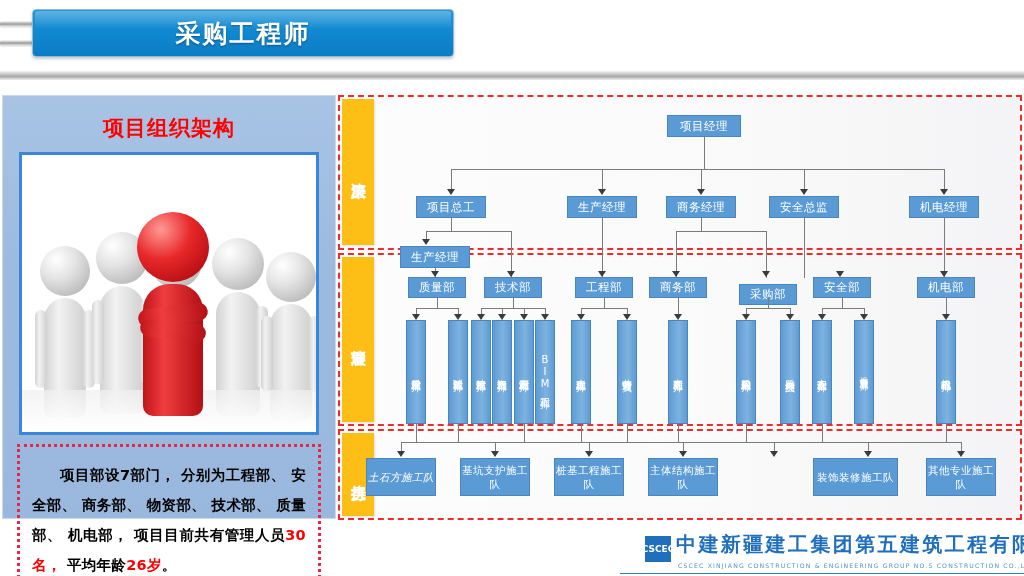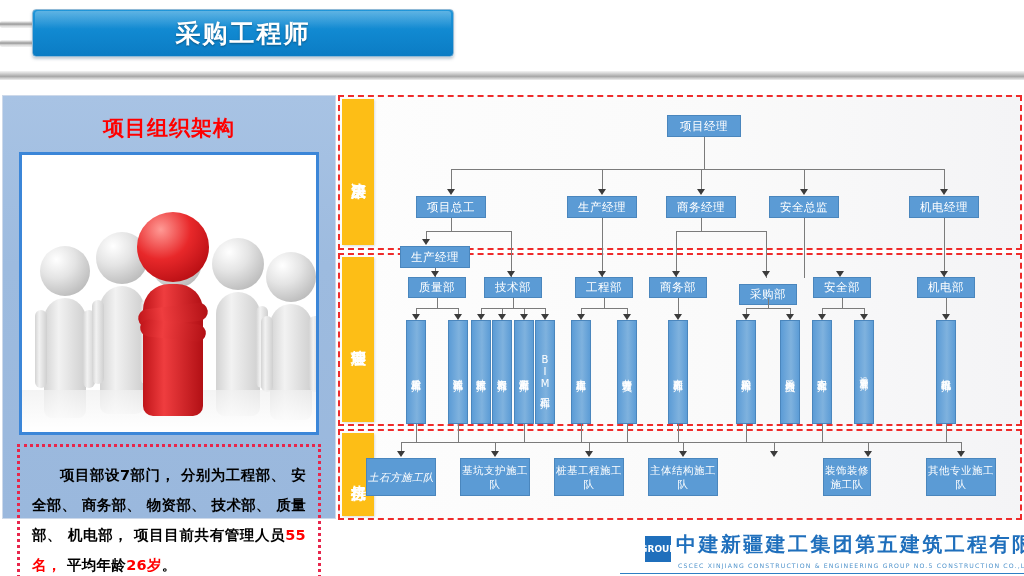--- a/index.html
+++ b/index.html
@@ -187,21 +187,21 @@
           <div class="arm grey-b" style="right:-1px;top:80px;width:12px;height:76px;"></div>
         </div>
         <div class="reflect"></div>
       </div>
     </div>
 
     <div class="note-box">
       <div class="note-txt">
         <span>项目部设7部门，</span>
         <span>分别为工程部、 安全部、 商务部、 物资部、 技术部、 质量部、 机电部，</span>
-        <span>项目目前共有管理人员</span><span class="hl">55</span><span class="hl">名，</span>
+        <span>项目目前共有管理人员</span><span class="hl">30</span><span class="hl">名，</span>
         <span>平均年龄</span><span class="hl">26岁</span><span>。</span>
       </div>
     </div>
   </div>
 
   <div class="org">
 
     <div class="layer l1"></div>
     <div class="layer l2"></div>
     <div class="layer l3"></div>
@@ -368,26 +368,26 @@
     <div class="arw" style="left:432px;top:356px;"></div>
     <div class="ln v" style="left:530px;top:347px;height:11px;"></div>
     <div class="arw" style="left:526px;top:356px;"></div>
     <div class="ln v" style="left:623px;top:347px;height:11px;"></div>
     <div class="arw" style="left:619px;top:356px;"></div>
 
     <div class="node team" style="left:28px;top:363px;width:70px;height:38px;font-style:italic;">土石方施工队</div>
     <div class="node team" style="left:122px;top:363px;width:70px;height:38px;">基坑支护施工队</div>
     <div class="node team" style="left:216px;top:363px;width:70px;height:38px;">桩基工程施工队</div>
     <div class="node team" style="left:310px;top:363px;width:70px;height:38px;">主体结构施工队</div>
-    <div class="node team" style="left:485px;top:363px;width:48px;height:38px;">装饰装修施工队</div>
+    <div class="node team" style="left:475px;top:363px;width:85px;height:38px;">装饰装修施工队</div>
     <div class="node team" style="left:588px;top:363px;width:70px;height:38px;">其他专业施工队</div>
   </div>
 
   <div class="footer">
     <div class="foot-line"></div>
     <div class="logo-mark">
-      <span>GROUP</span>
+      <span>CSCEC</span>
     </div>
     <div class="logo-cn">中建新疆建工集团第五建筑工程有限公司</div>
     <div class="logo-en">CSCEC XINJIANG CONSTRUCTION &amp; ENGINEERING GROUP NO.5 CONSTRUCTION CO.,LTD</div>
   </div>
 
 </div>
 
 </body></html>

